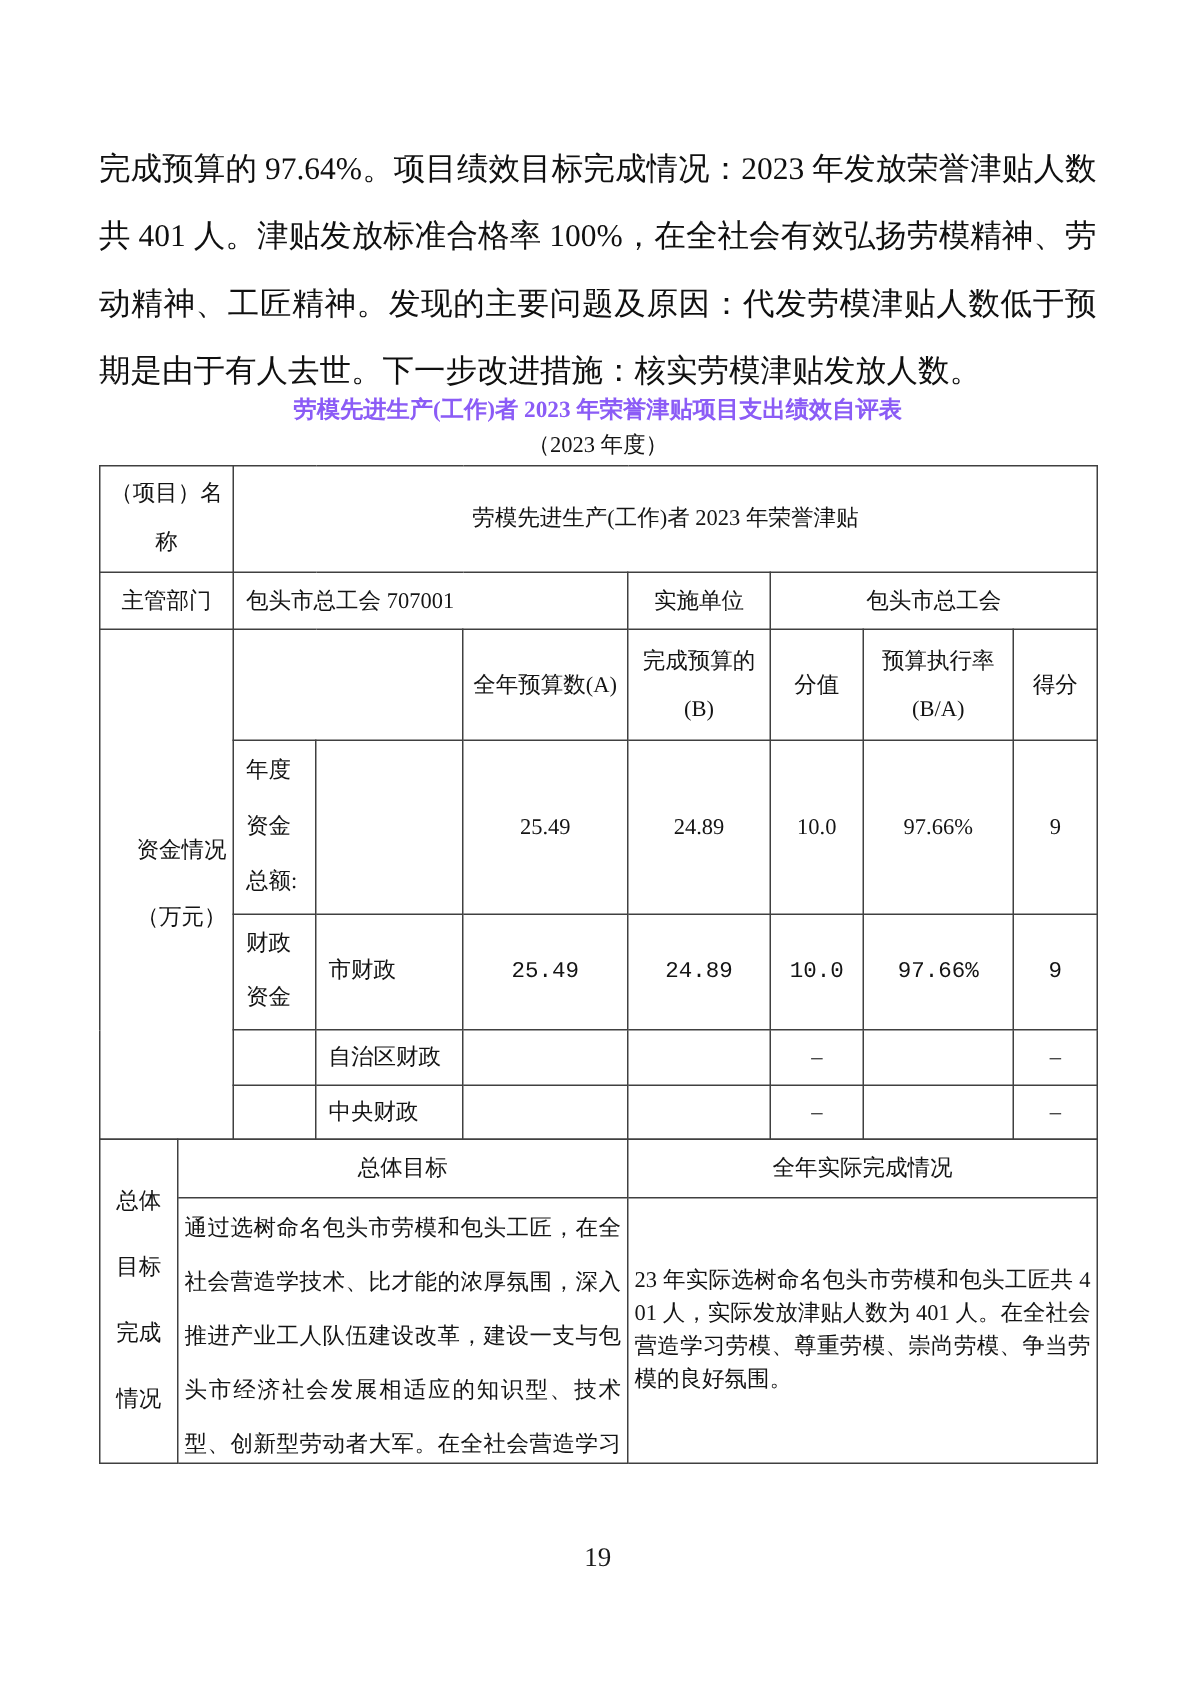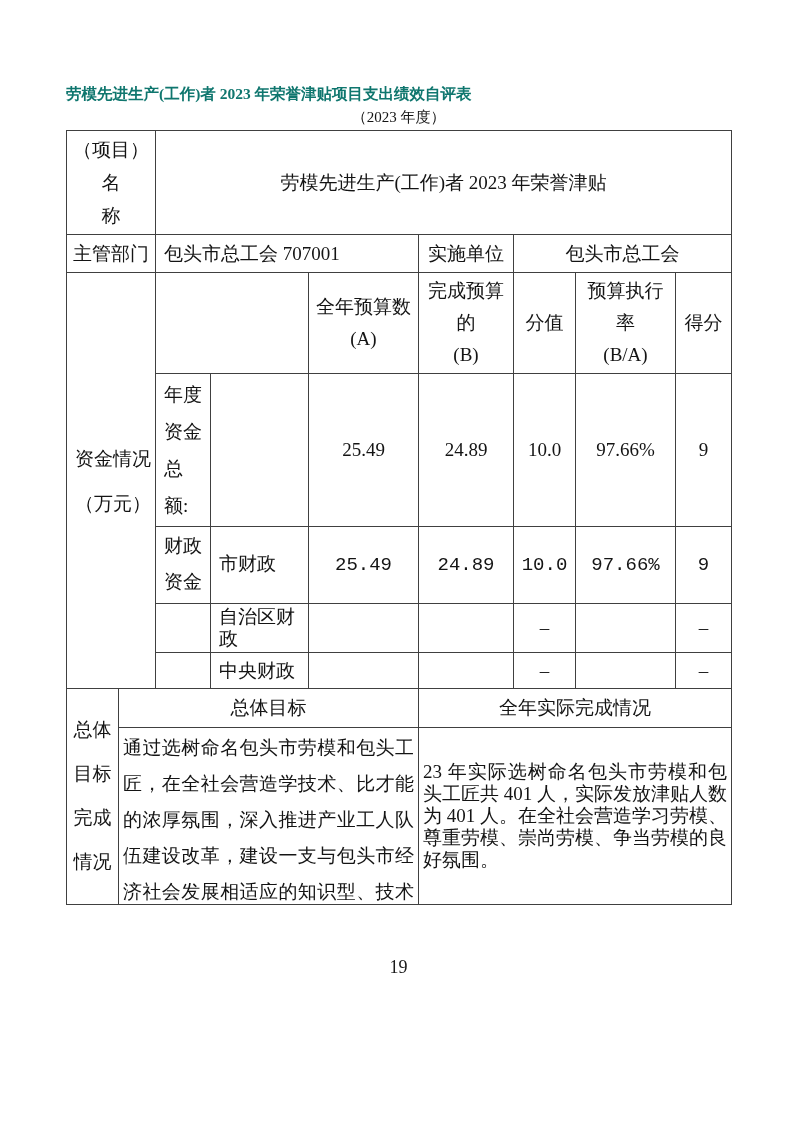--- a/index.html
+++ b/index.html
@@ -10,34 +10,34 @@
   }
   .sheet { padding:90px 63px 0 66px; }
 
   .body-par {
     margin:0; width:665px;
     font-size:21px; line-height:45px;
     text-align:justify; color:#101010;
   }
   .doc-title {
     margin-top:-8px; width:665px;
-    text-align:left; font-weight:700;
-    font-size:15.5px; line-height:24px; color:#0f766e;
+    text-align:center; font-weight:700;
+    font-size:15.5px; line-height:24px; color:#8b5cf6;
   }
   .doc-subtitle {
     width:665px;
     text-align:center; font-size:15px; line-height:22px;
   }
 
   table.grid { border-collapse:collapse; table-layout:fixed; width:665px; }
   table.t1 { margin-top:2px; }
   table.t2 { margin-top:-1.5px; }
   table.grid td {
     border:1.5px solid #404040;
-    font-size:19px; line-height:22px;
+    font-size:15px; line-height:22px;
     padding:2px 4px; vertical-align:middle;
     overflow:hidden; word-break:break-all;
   }
   .c { text-align:center; }
   .l { text-align:left; padding-left:8px !important; }
   .pre { white-space:pre-line; }
 
   tr.r1 { height:71px; }  tr.r1 td { line-height:33px; }
   tr.r2 { height:38px; }
   tr.r3 { height:74px; }  tr.r3 td { line-height:32px; }
@@ -66,20 +66,21 @@
   .page-number {
     margin-top:52px; width:665px;
     text-align:center; font-size:18px; color:#1a1a1a;
   }
 </style>
 </head>
 <body>
 
 <div class="sheet">
 
+  <p class="body-par">完成预算的 97.64%。项目绩效目标完成情况：2023 年发放荣誉津贴人数共 401 人。津贴发放标准合格率 100%，在全社会有效弘扬劳模精神、劳动精神、工匠精神。发现的主要问题及原因：代发劳模津贴人数低于预期是由于有人去世。下一步改进措施：核实劳模津贴发放人数。</p>
 
   <div class="doc-title">劳模先进生产(工作)者 2023 年荣誉津贴项目支出绩效自评表</div>
   <div class="doc-subtitle">（2023 年度）</div>
 
   <table class="grid t1">
     <colgroup>
       <col style="width:89px">
         <col style="width:55px">
         <col style="width:98px">
       <col style="width:110px">

